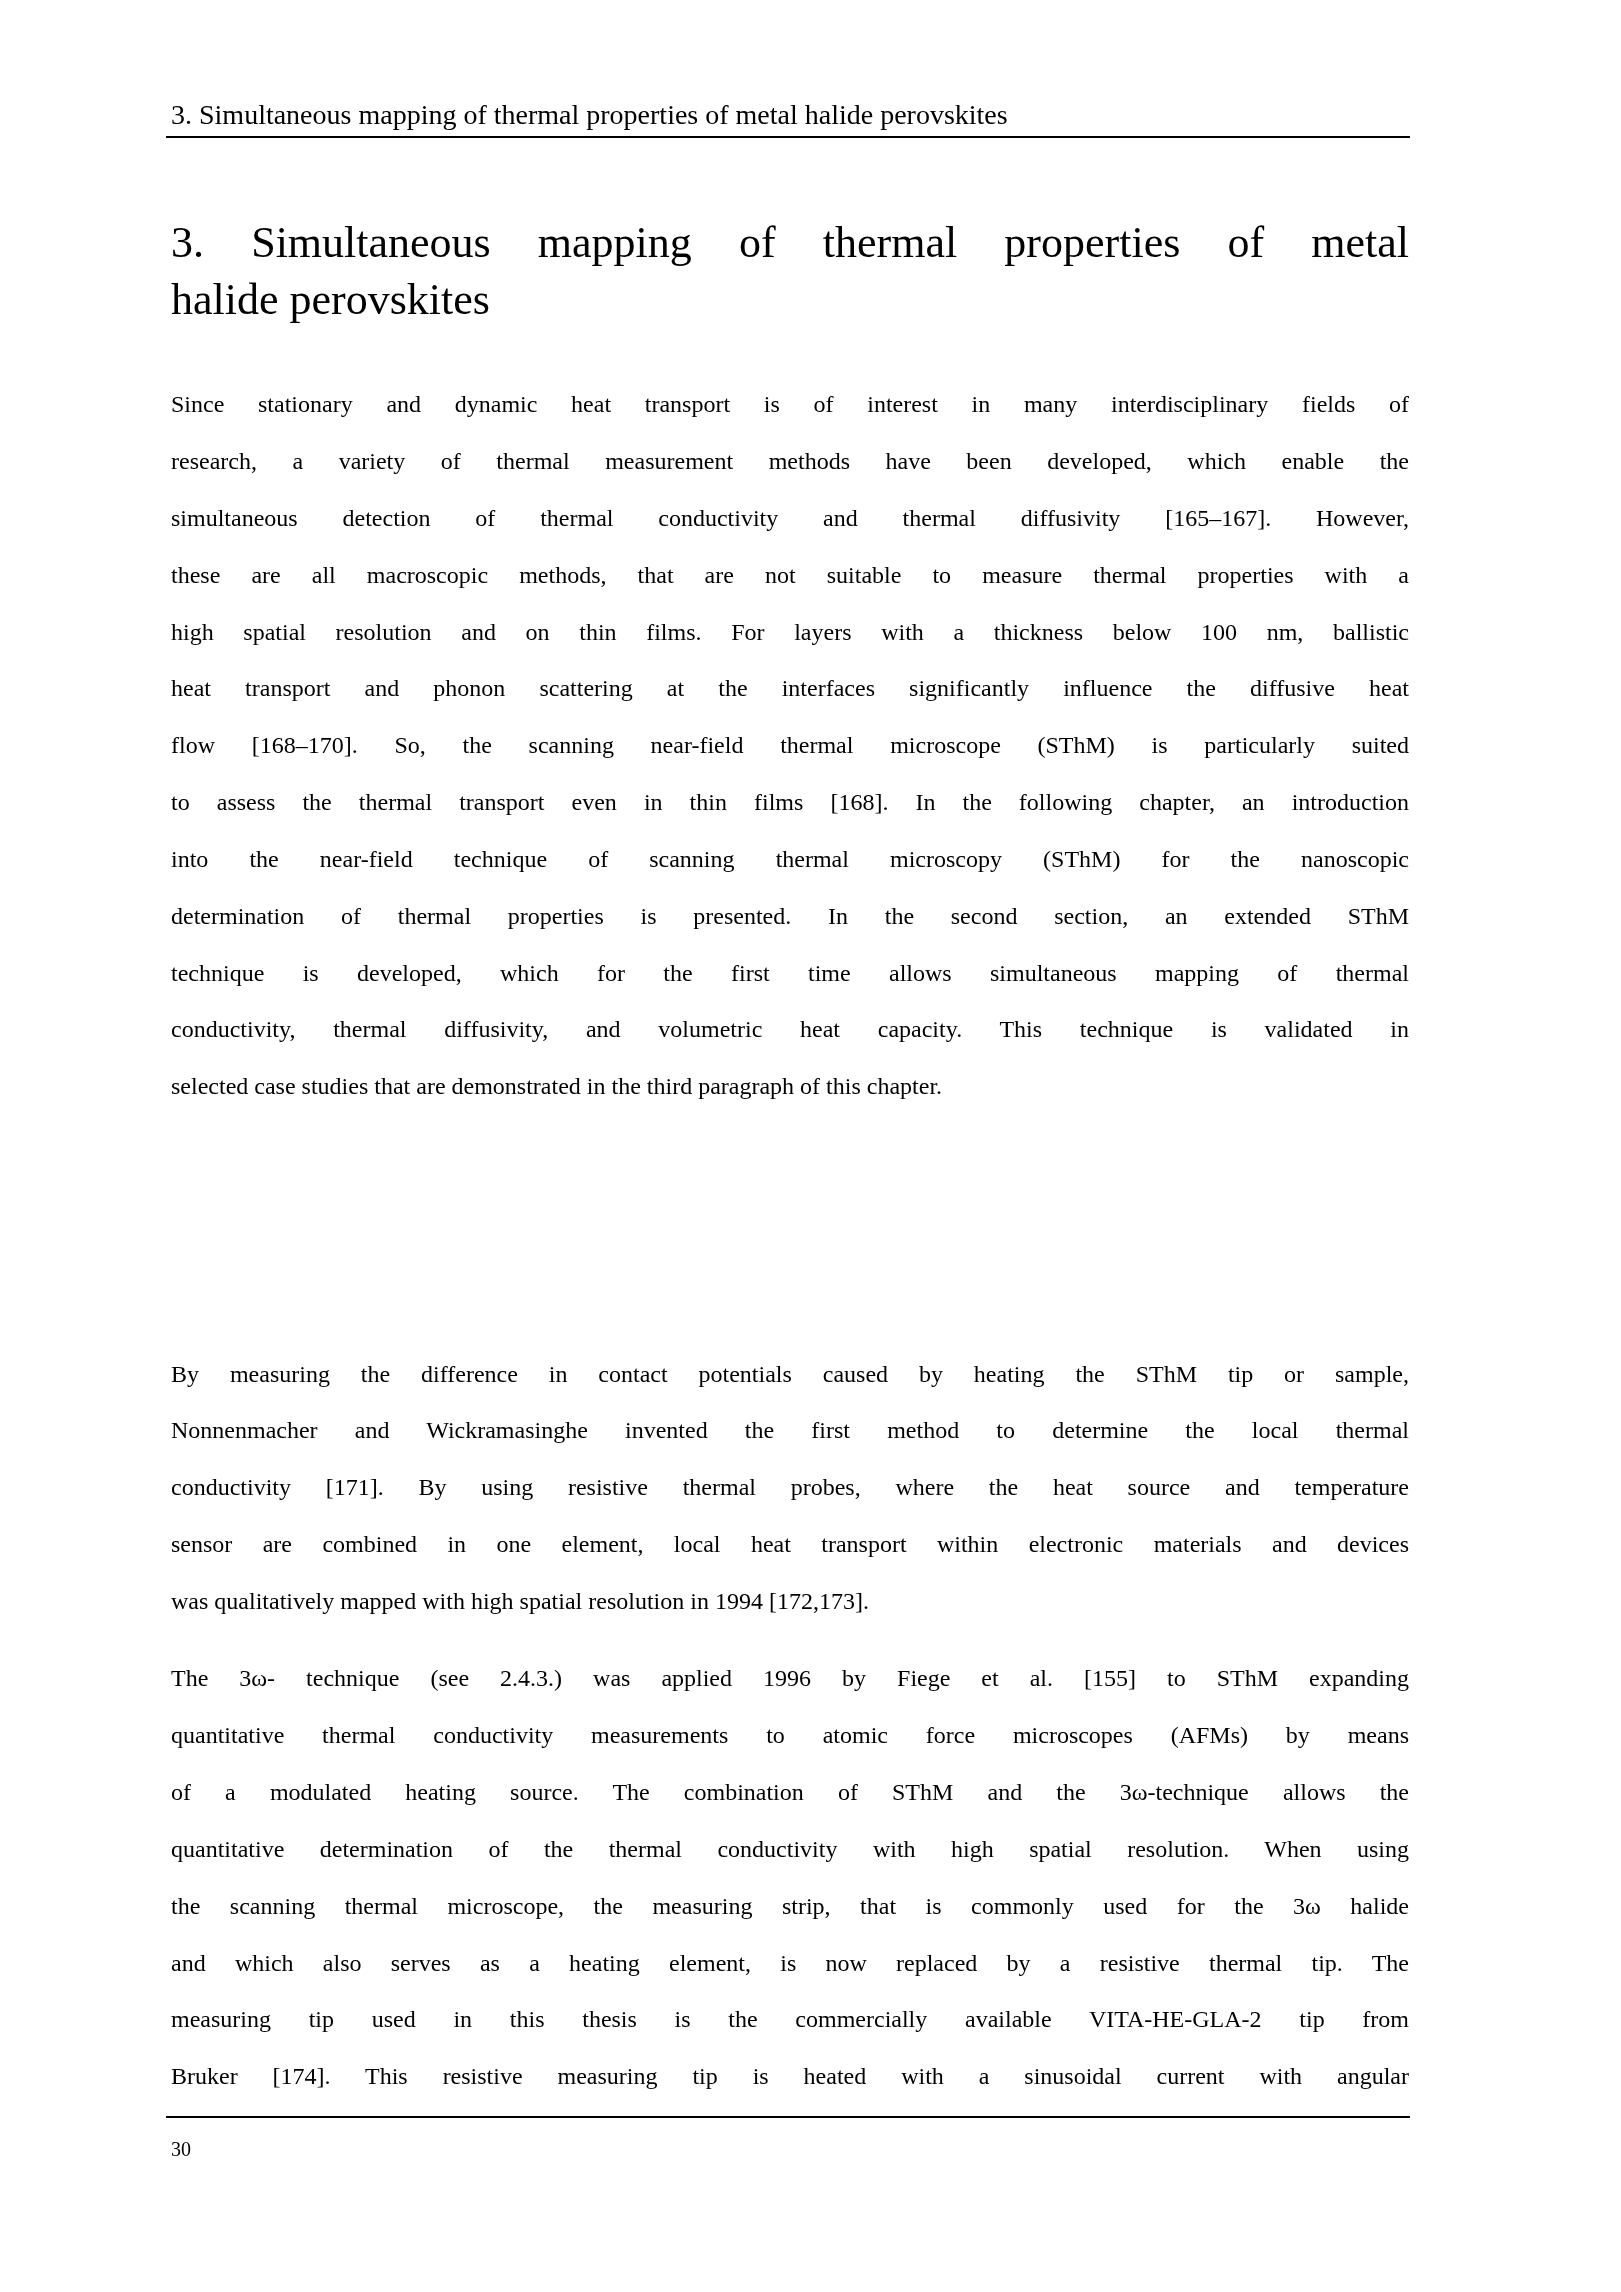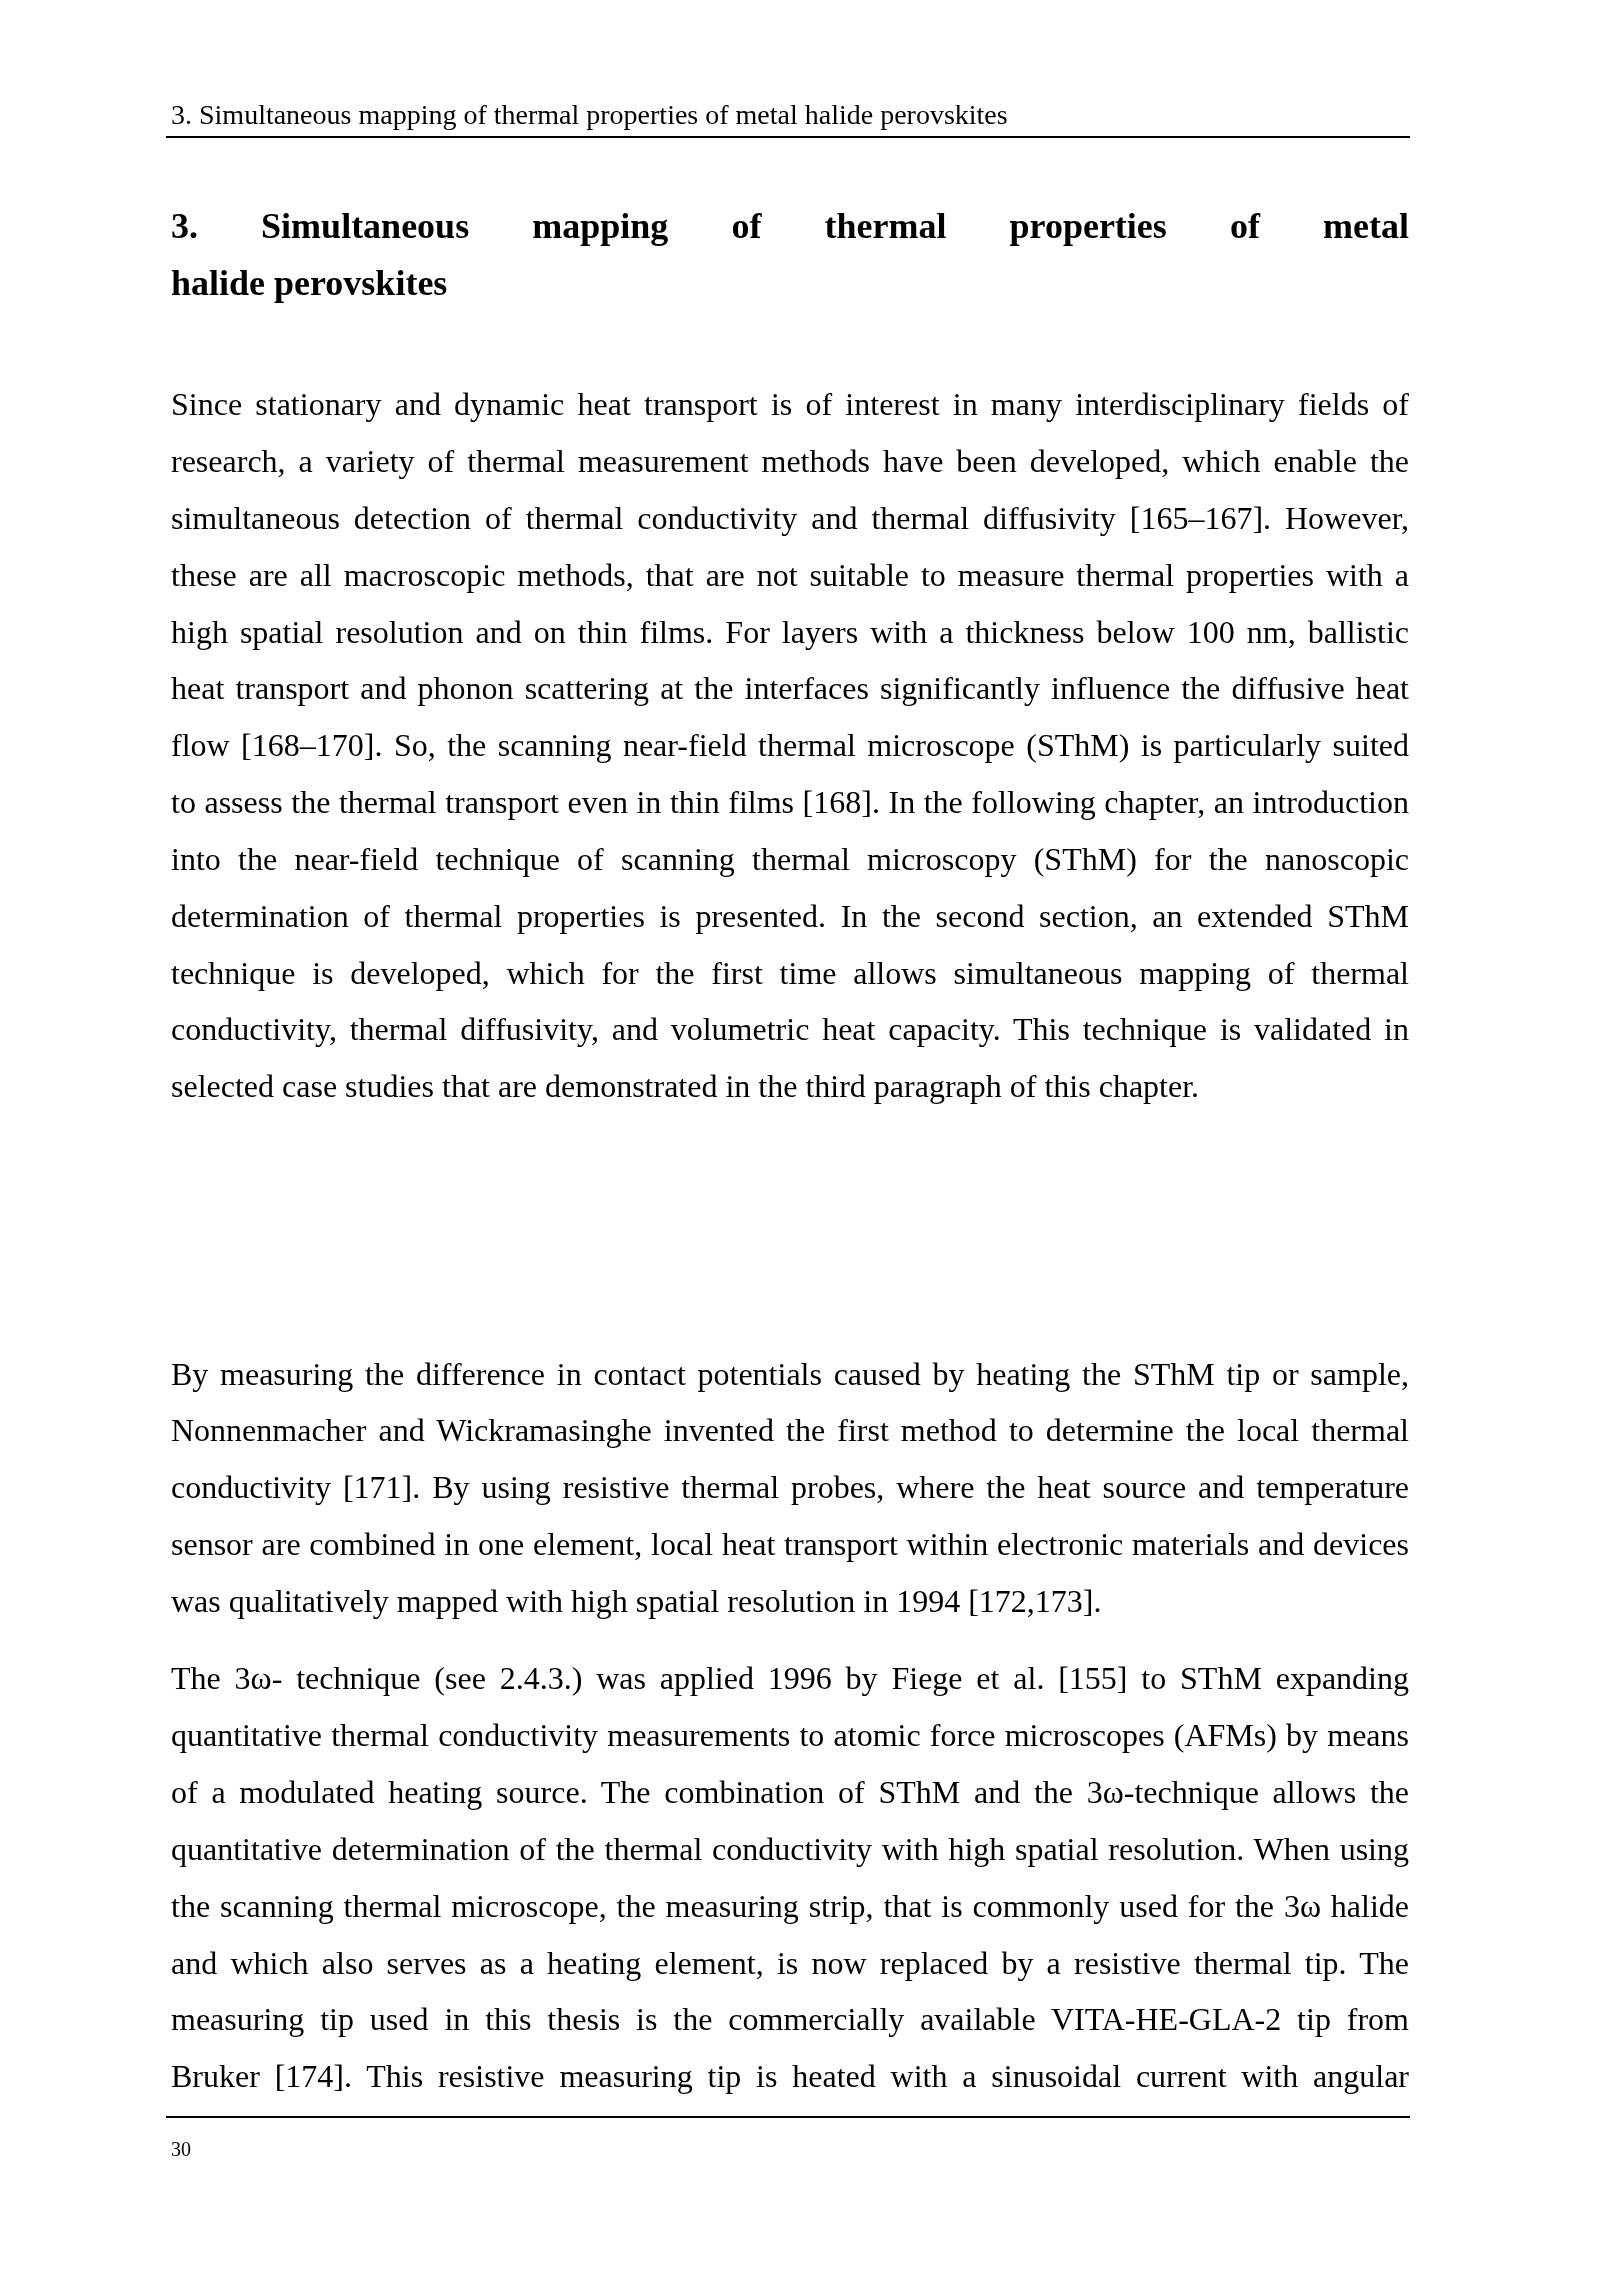--- a/index.html
+++ b/index.html
@@ -6,23 +6,23 @@
   body { width: 1621px; height: 2293px; position: relative; overflow: hidden;
          font-family: "Liberation Serif", "DejaVu Serif", serif; color: #000; }
   .page { position: absolute; left: 16px; top: 0; width: 1621px; height: 2289px; }
   .running-header { position: absolute; left: 155px; top: 98px; font-size: 28px; line-height: 33px; white-space: nowrap; }
   .rule { position: absolute; left: 150px; width: 1244px; height: 2px; background: #000; }
   .rule.top { top: 136px; }
   .rule.bottom { top: 2116px; }
   .page-number { position: absolute; left: 155px; top: 2133px; font-size: 20px; line-height: 33px; }
   .line { position: absolute; left: 155px; width: 1238px; white-space: nowrap; }
   .just { text-align: justify; text-align-last: justify; }
-  .h1 { font-weight: bold; font-size: 36px; line-height: 51px; }
+  .h1 { font-weight: normal; font-size: 44px; line-height: 51px; margin-top: 16px; }
   .h2 { font-weight: bold; font-size: 38px; line-height: 45px; }
-  .body-line { font-size: 32px; line-height: 33px; }
+  .body-line { font-size: 24px; line-height: 33px; }
   .left { text-align: center; text-align-last: left; }
 </style>
 </head>
 <body>
 
 <div class="page">
   <div class="running-header">3. Simultaneous mapping of thermal properties of metal halide perovskites</div>
   <div class="rule top"></div>
 
   <div>

